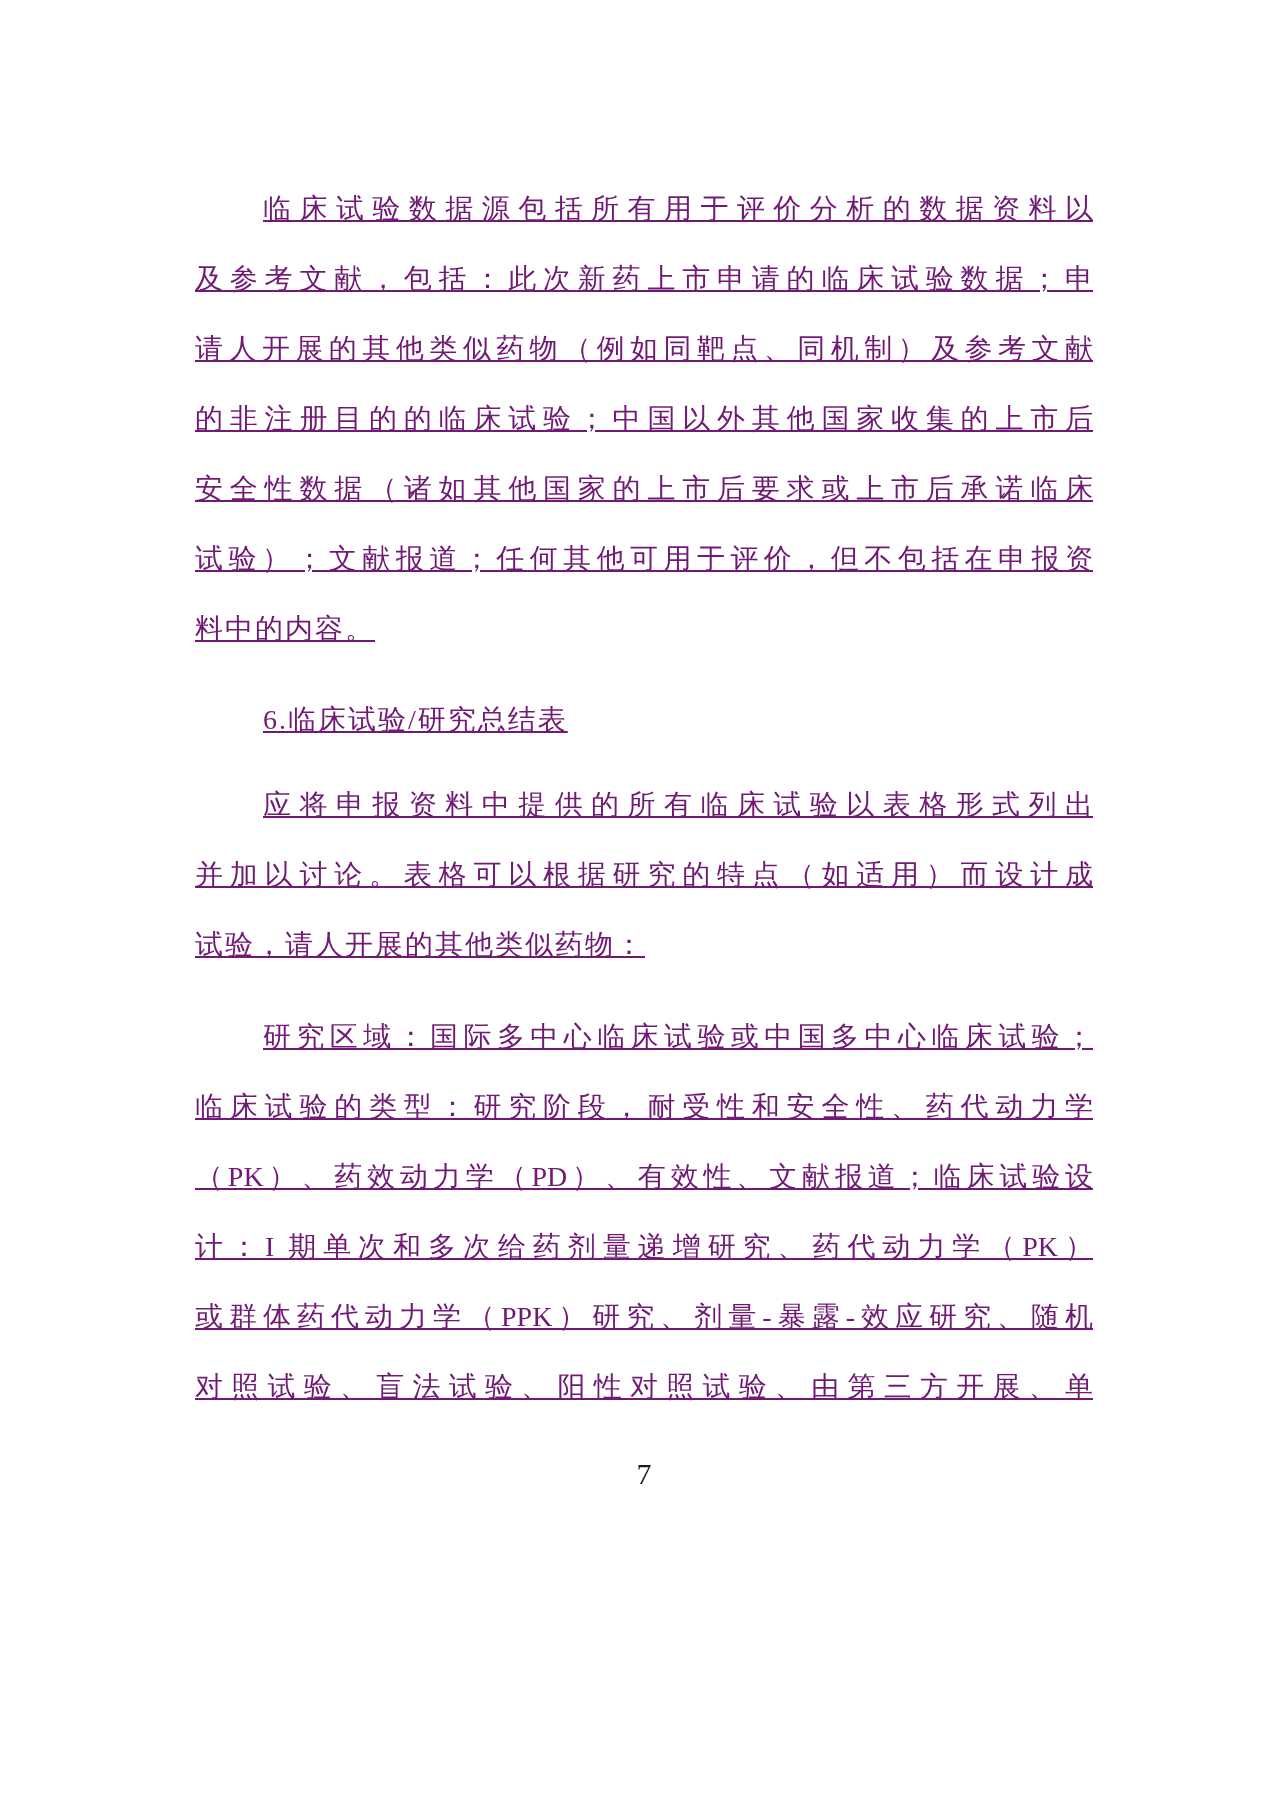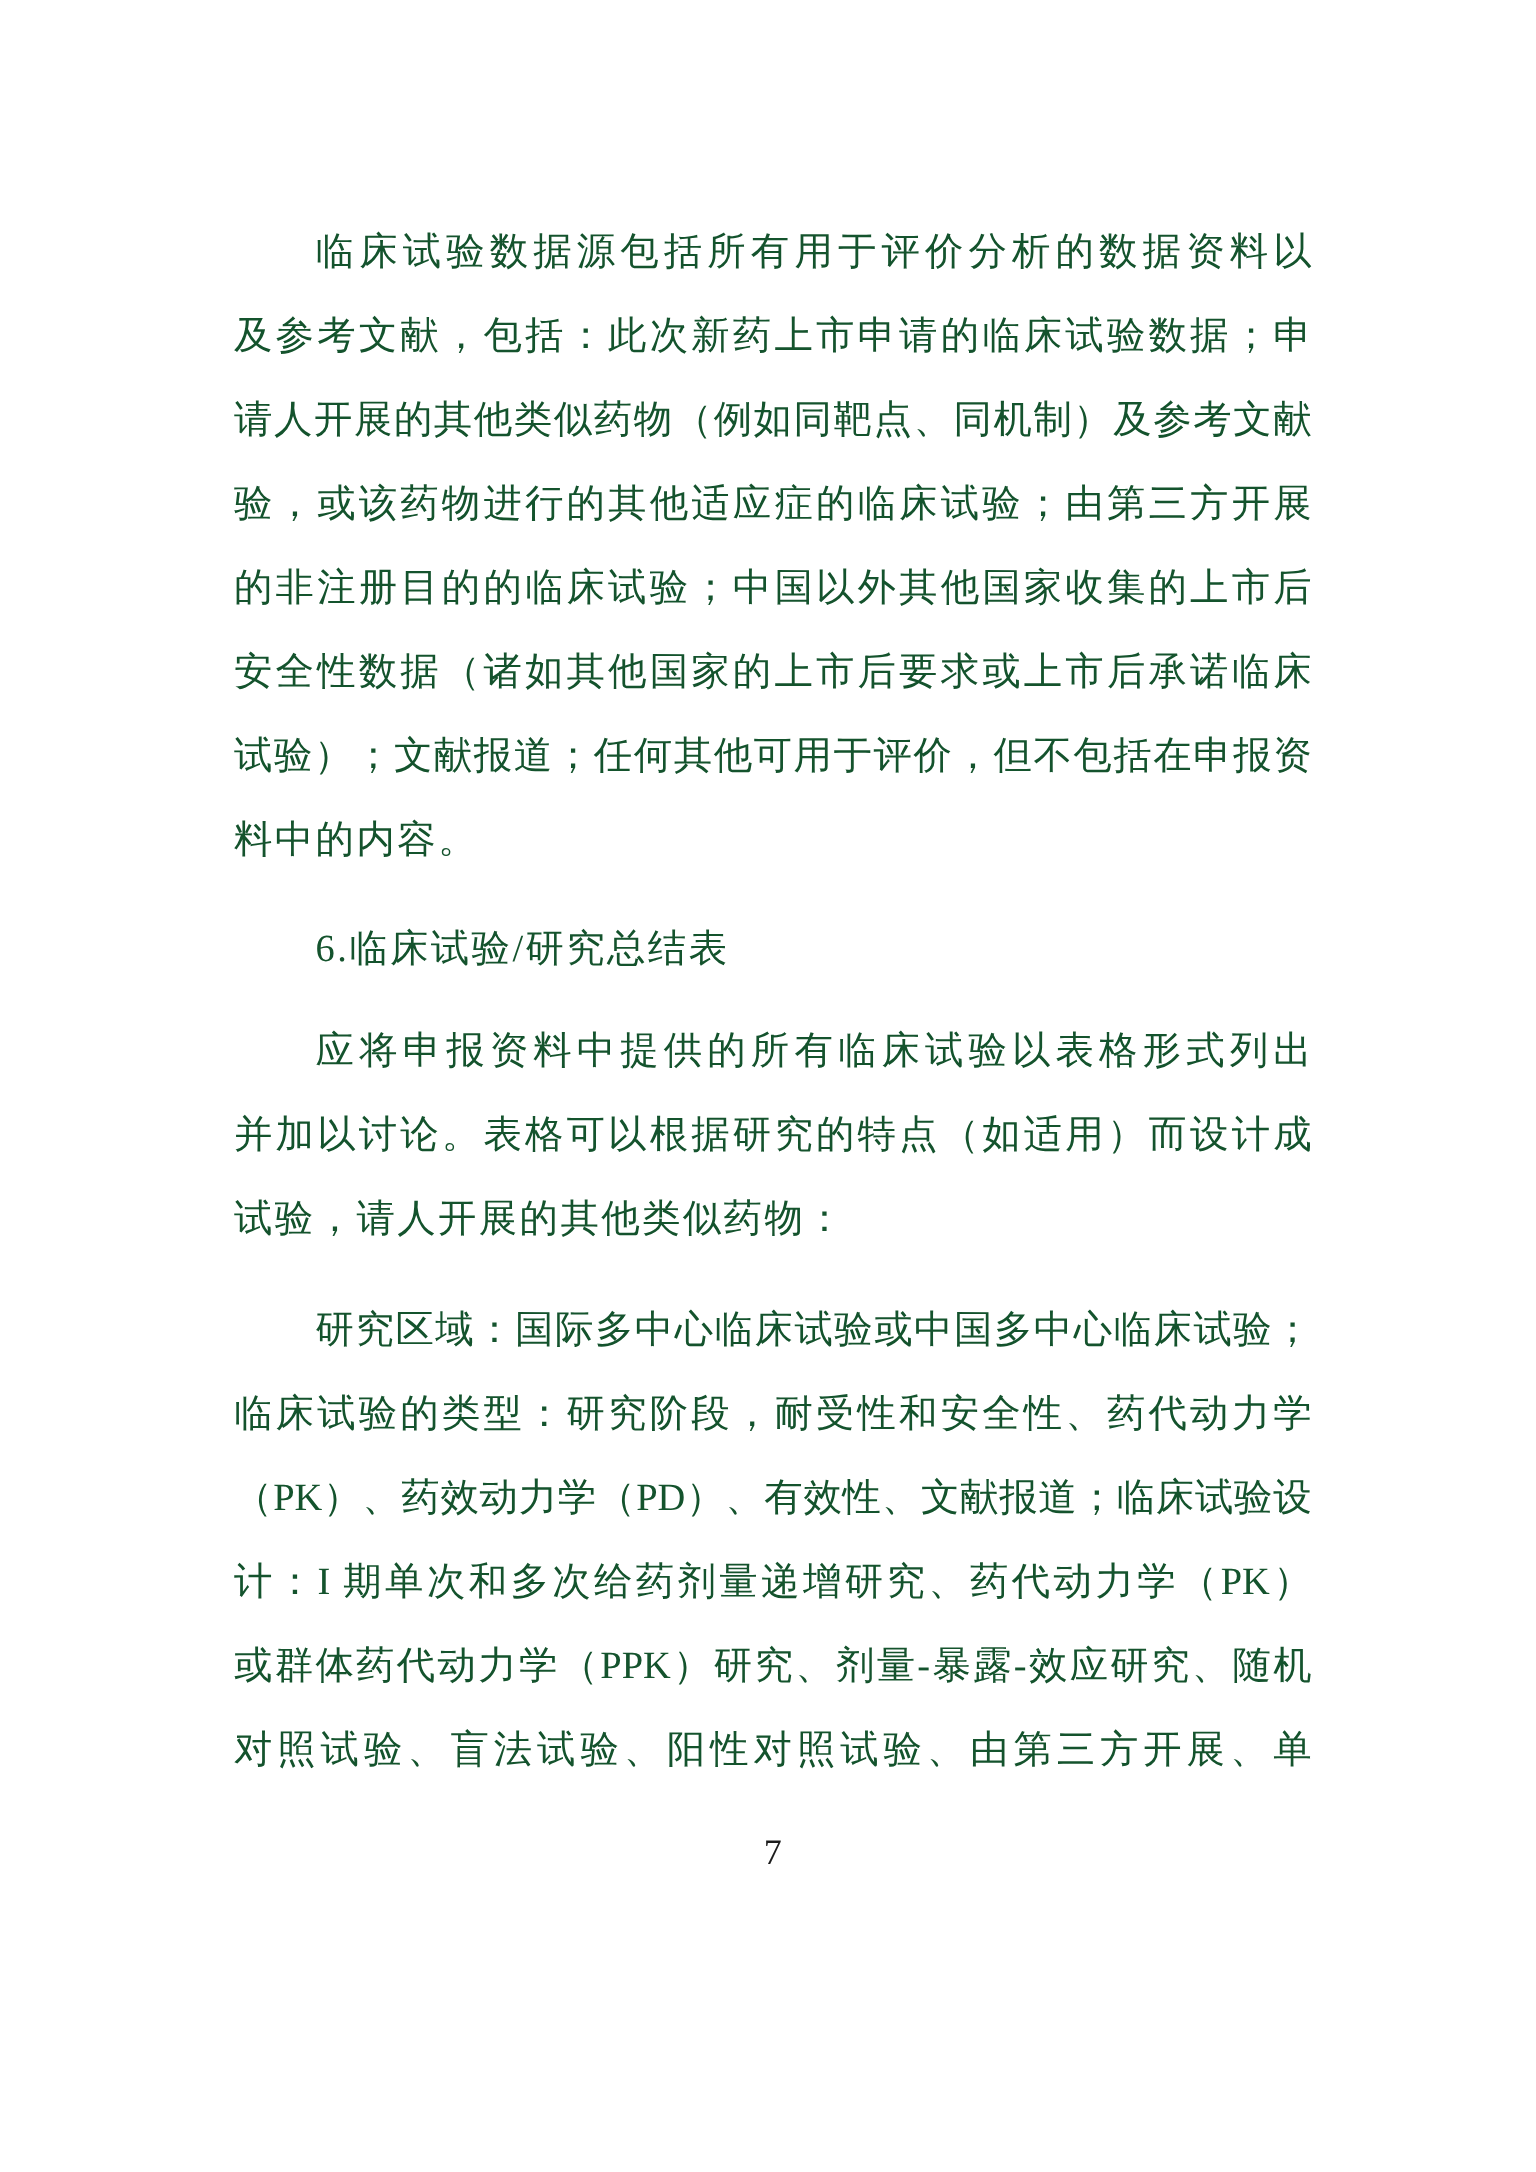--- a/index.html
+++ b/index.html
@@ -18,25 +18,26 @@
   .content {
     position: absolute;
     left: 195px;
     top: 174px;
     width: 898px;
   }
   .para { margin: 0; padding: 0; }
   .line {
     height: 70px;
     line-height: 70px;
-    font-size: 32px;
-    color: #14532d;
+    font-size: 28px;
+    color: #701a75;
     text-align: justify;
     text-align-last: justify;
     overflow: hidden;
+    text-decoration: underline;
   }
   .line.short {
     text-align: center;
     text-align-last: left;
     letter-spacing: 2px;
   }
   .line.indent { text-indent: 68px; }
   .heading-line { margin-top: 21px; }
   .para-2 { margin-top: 15px; }
   .para-3 { margin-top: 22px; }
@@ -53,21 +54,20 @@
 </head>
 <body>
 
 <div class="page">
   <div class="content">
 
     <div class="para para-1">
       <div class="line indent">临床试验数据源包括所有用于评价分析的数据资料以</div>
       <div class="line">及参考文献，包括：此次新药上市申请的临床试验数据；申</div>
       <div class="line">请人开展的其他类似药物（例如同靶点、同机制）及参考文献</div>
-      <div class="line">验，或该药物进行的其他适应症的临床试验；由第三方开展</div>
       <div class="line">的非注册目的的临床试验；中国以外其他国家收集的上市后</div>
       <div class="line">安全性数据（诸如其他国家的上市后要求或上市后承诺临床</div>
       <div class="line">试验）；文献报道；任何其他可用于评价，但不包括在申报资</div>
       <div class="line short">料中的内容。</div>
     </div>
 
     <div class="line short indent heading-line">6.临床试验/研究总结表</div>
 
     <div class="para para-2">
       <div class="line indent">应将申报资料中提供的所有临床试验以表格形式列出</div>

